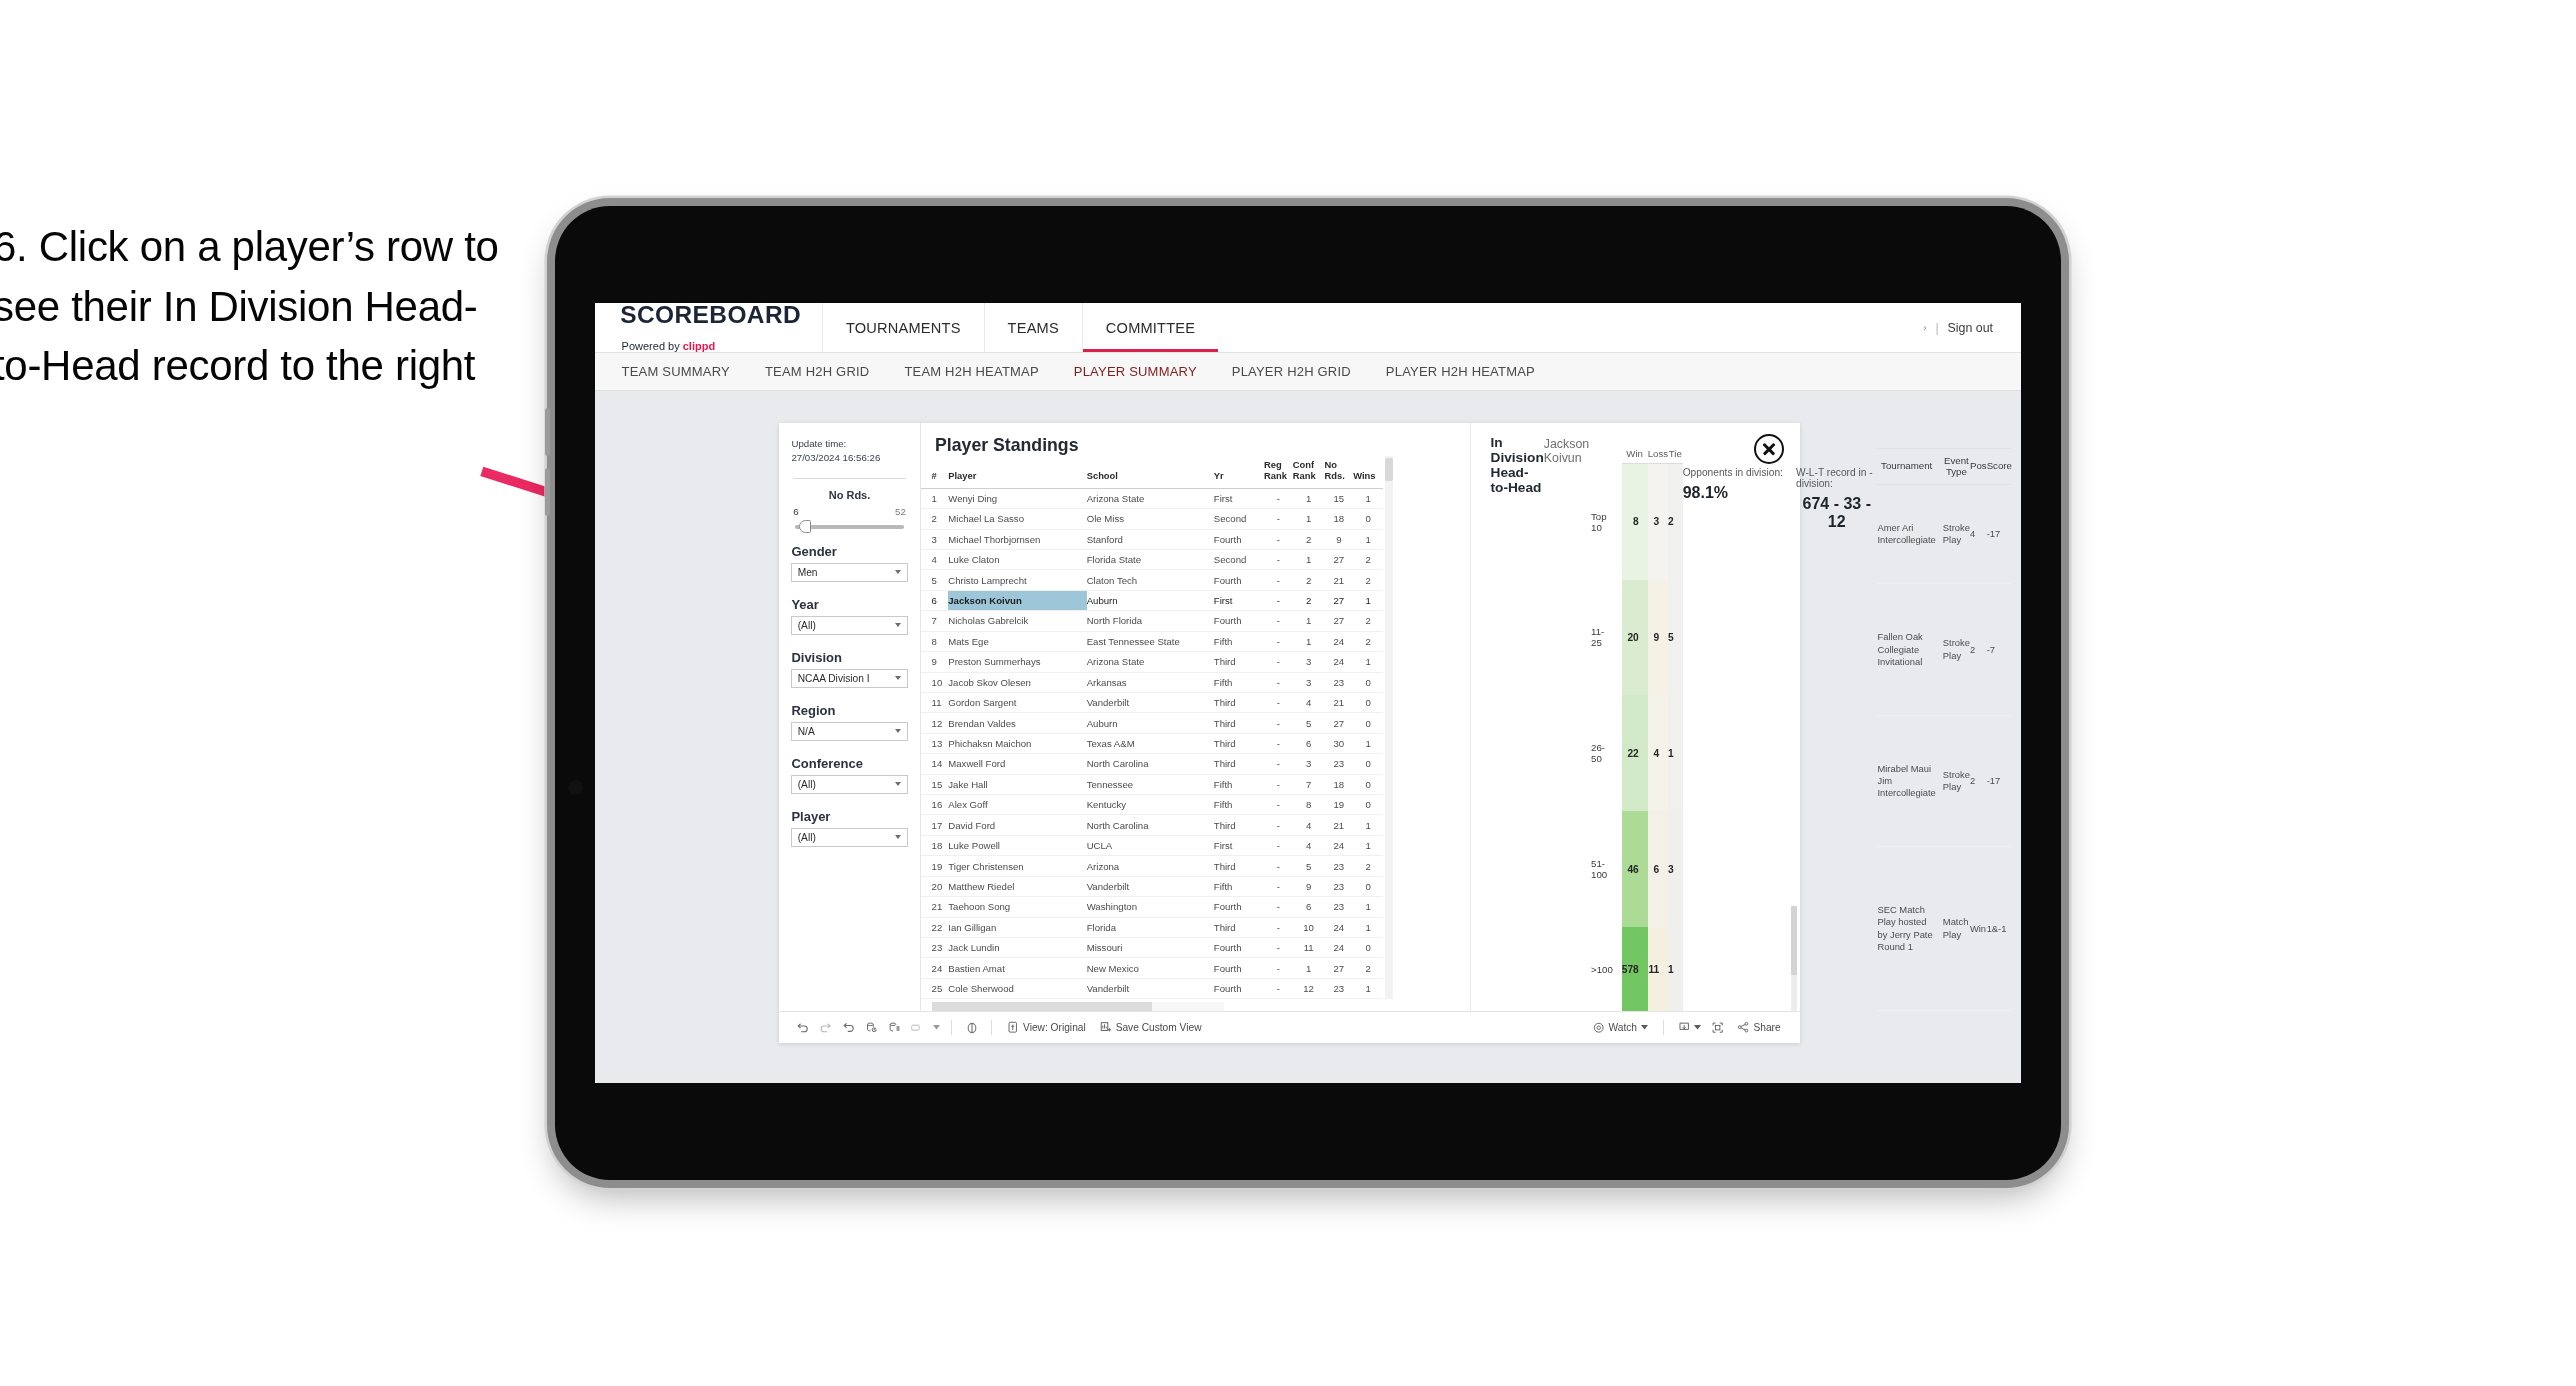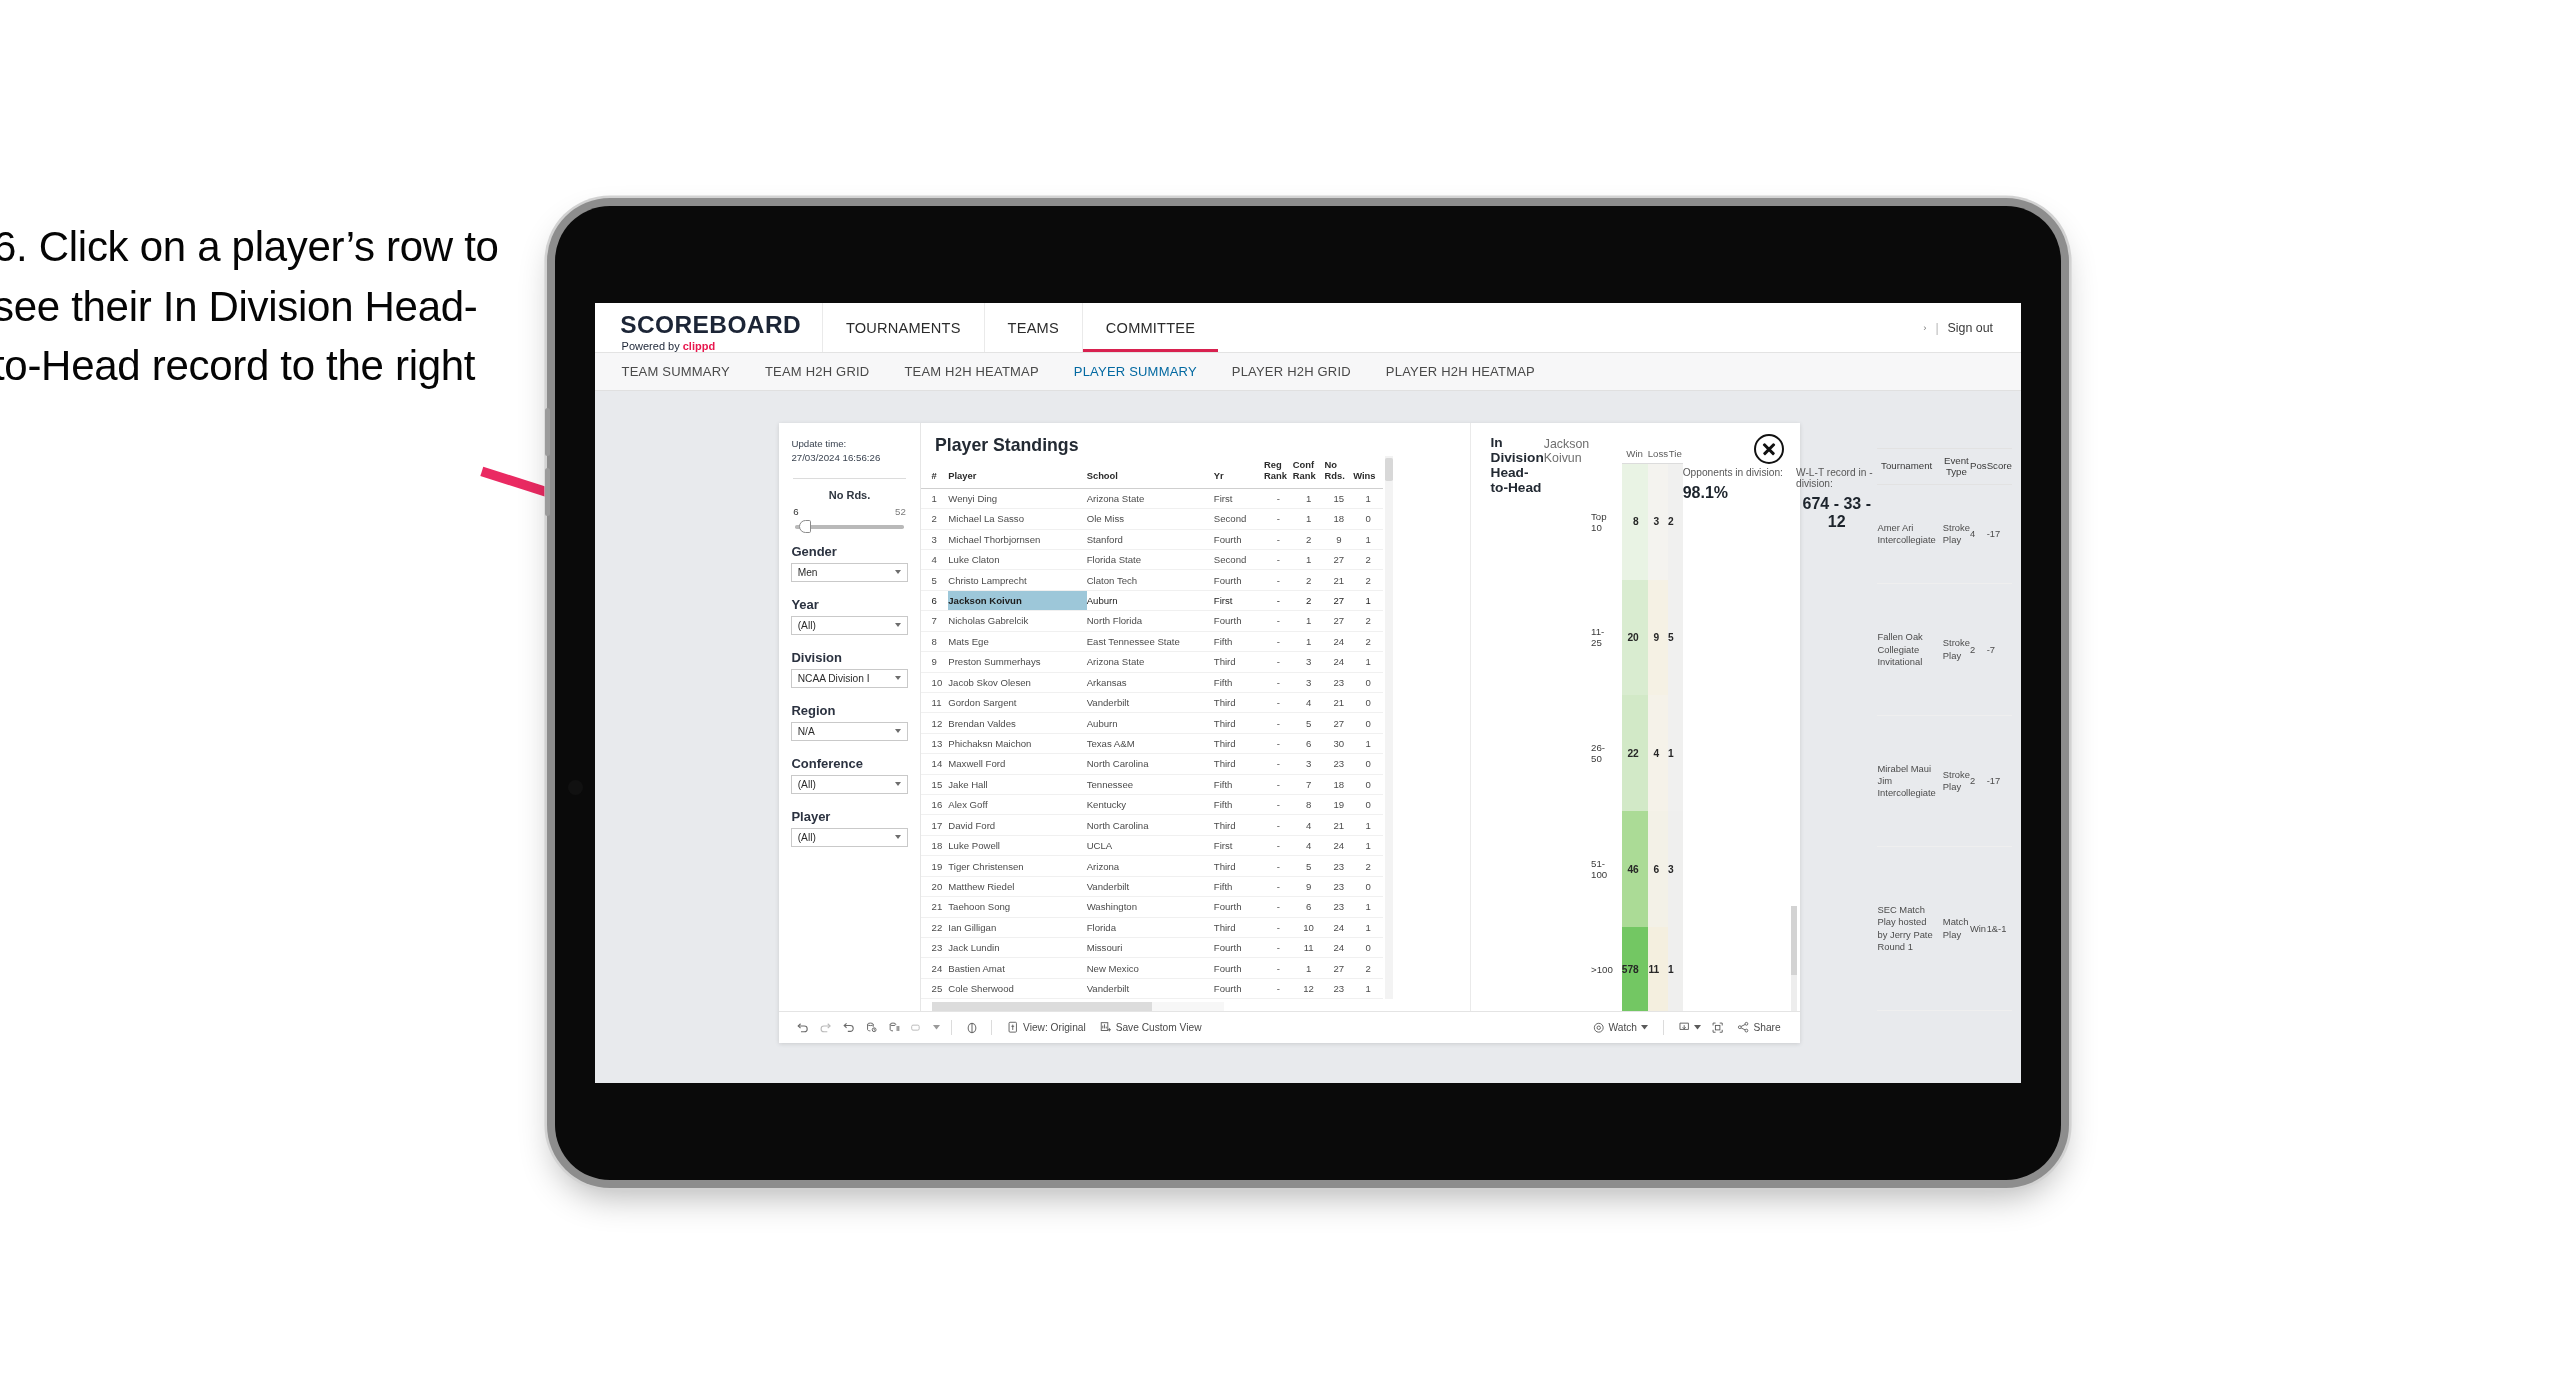--- a/index.html
+++ b/index.html
@@ -43,21 +43,21 @@
     background: #e8eaed;
     overflow: hidden;
   }
 
   
   #app-header {
     position: relative; height: 50px; background:#fff;
     display:flex; align-items:stretch;
     border-bottom: 0.9px solid #e3e3e3;
   }
-  .brand { display:flex; flex-direction:column; justify-content:flex-end; padding: 0 23px 0 26.6px; margin-top: 46px; }
+  .brand { display:flex; flex-direction:column; justify-content:space-between; padding: 0 23px 0 26.6px; }
   .brand-title {
     font-size: 24px; font-weight: 700; letter-spacing: 0.4px; color:#1c2536;
     font-family:"Liberation Sans", sans-serif; line-height:1;
     transform: scaleX(1.02);
   }
   .brand-sub { font-size: 11px; color:#1c2536; margin-top:3.5px; }
   .brand-sub b { color:#e8174e; font-weight:700; }
 
   .nav-tabs { display:flex; align-items:stretch; }
   .nav-tab {
@@ -74,21 +74,21 @@
   }
   .hdr-sep { color:#b9b9b9; }
   .hdr-chev { font-size:9.7px; color:#777; }
 
   
   #sub-nav {
     height: 38px; background:#f7f7f8; display:flex; align-items:center;
     padding-left: 26.6px; gap: 35px; border-bottom:0.9px solid #e0e0e0;
   }
   .sub-tab { font-size: 13px; color:#4a4a4a; letter-spacing:0.2px; cursor:pointer; }
-  .sub-tab.active { color:#0369a1;text-align:center; }
+  .sub-tab.active { color:#7f1d1d;text-align:center; }
 
   
   #viz-card {
     position:absolute; left: 184px; top: 120px;
     width: 1021px; height: 620px;
     background:#fff; box-shadow: 0 0.9px 4.4px rgba(0,0,0,.13);
     display:flex; flex-direction:column;
   }
   #viz-body { flex:1; display:flex; min-height:0; }
 

